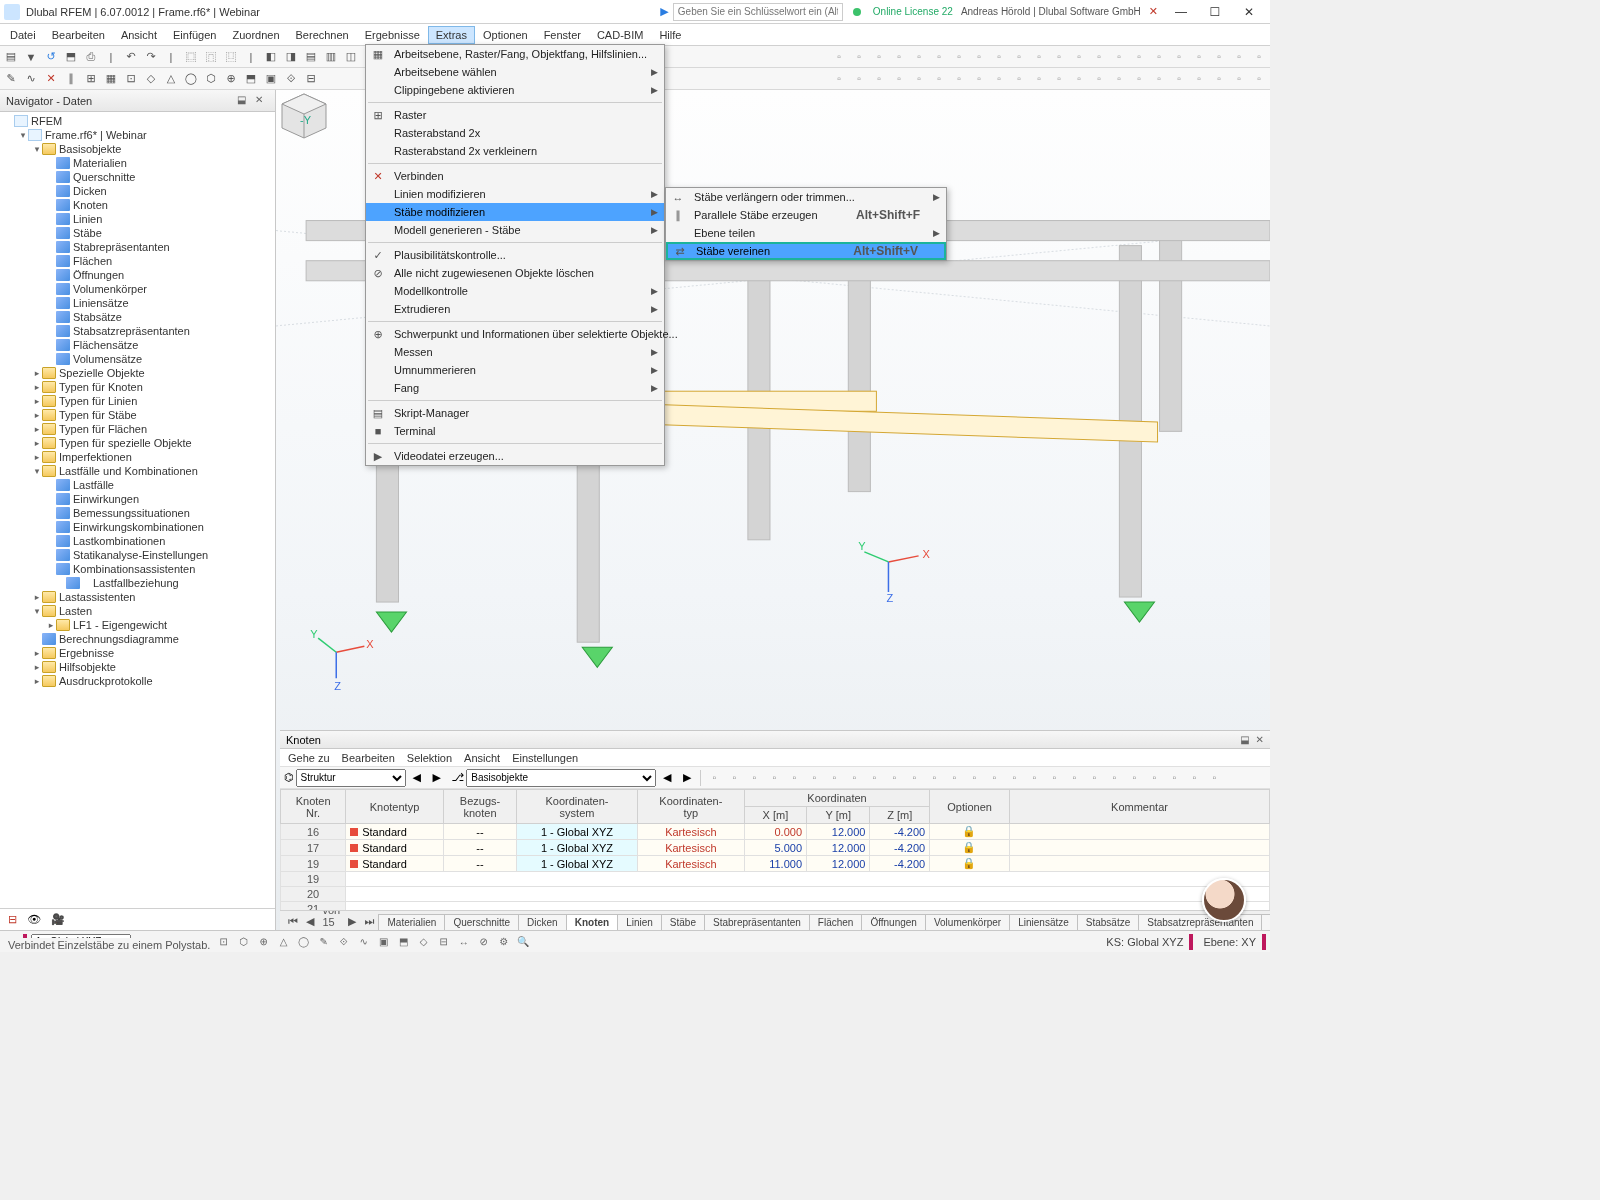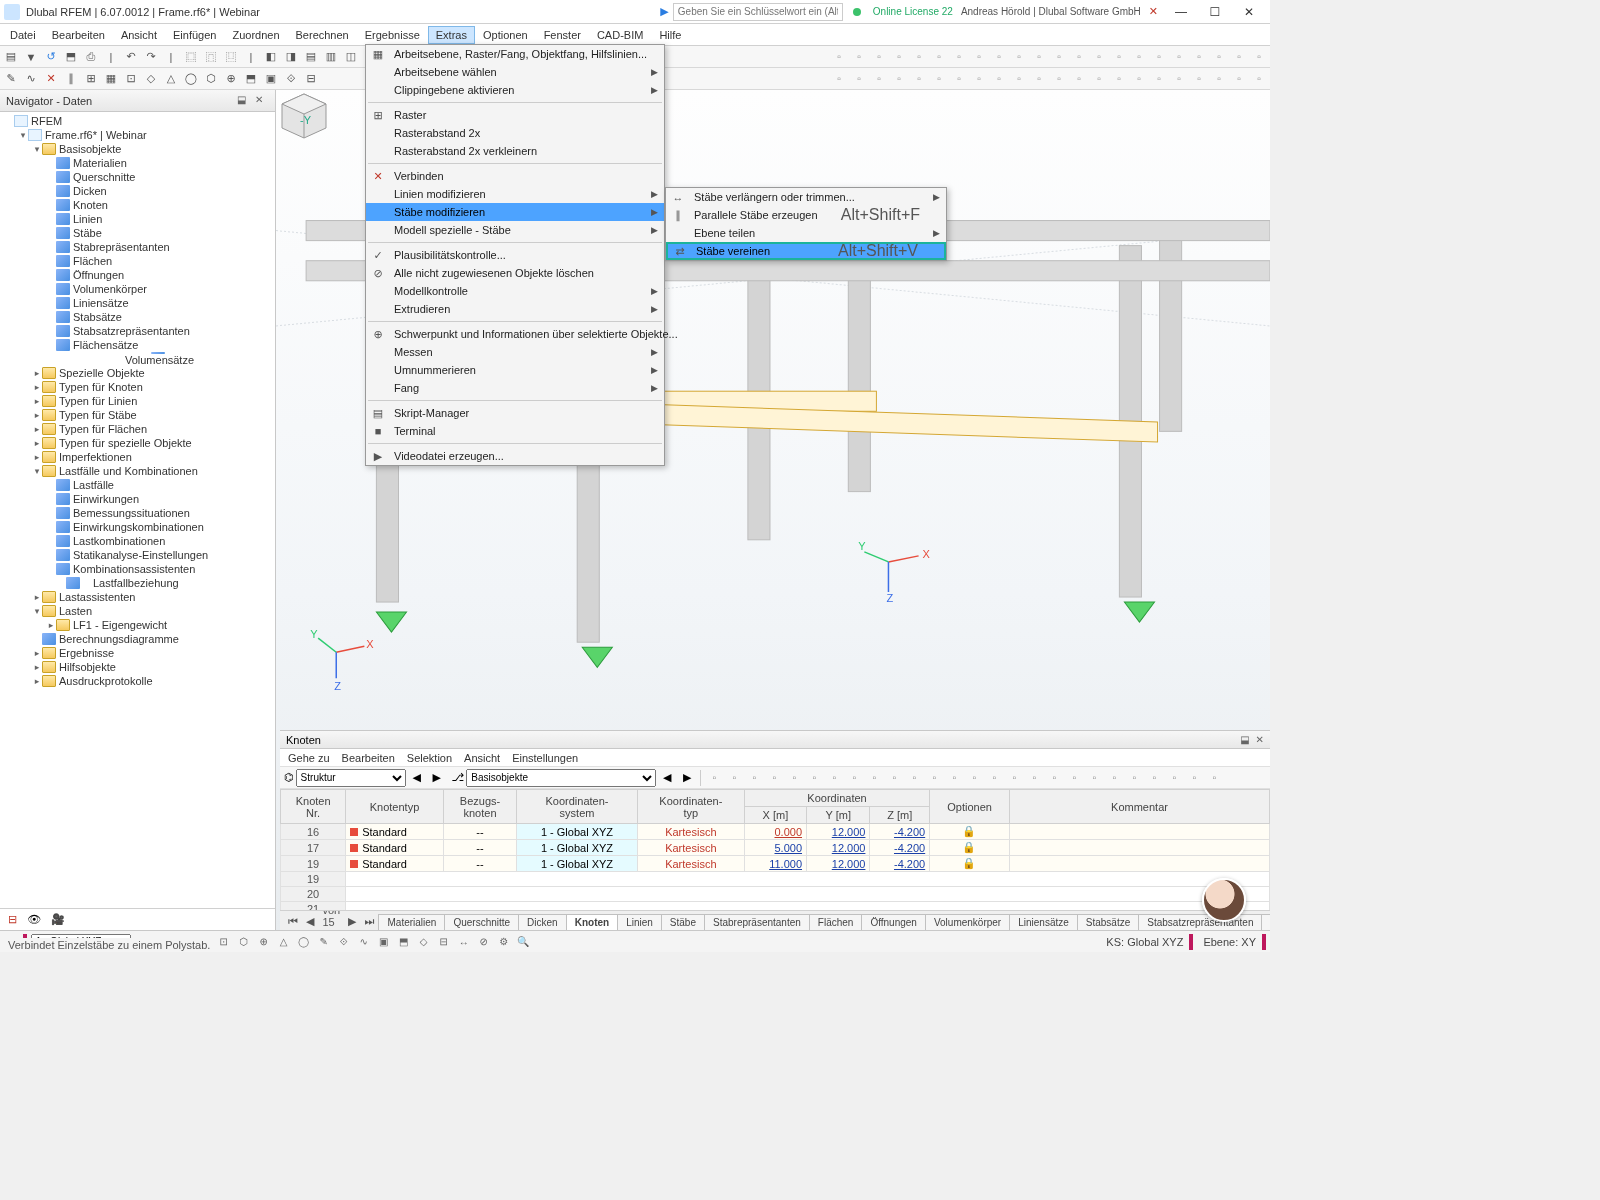--- a/index.html
+++ b/index.html
@@ -28,33 +28,33 @@
 .ticon { width:14px; height:12px; margin-right:3px; display:inline-block; }
 .ic-folder { background:linear-gradient(#ffe9a8,#f5c95e); border:1px solid #c9a227; border-radius:1px; }
 .ic-doc { background:#e8f4ff; border:1px solid #a9cdee; }
 .ic-obj { background:linear-gradient(135deg,#8ab4f8,#4a90e2); border-radius:1px; }
 .viewport { flex:1; position:relative; background:linear-gradient(#fefefe 0%,#f2f5f8 60%,#e8ecef 100%); overflow:hidden; }
 .viewport svg { position:absolute; inset:0; }
 .dropdown { position:absolute; background:#f4f4f4; border:1px solid #999; box-shadow:2px 2px 6px rgba(0,0,0,.25); z-index:1000; }
 .dditem { height:18px; display:flex; align-items:center; padding:0 22px 0 28px; color:#222; position:relative; white-space:nowrap; }
 .dditem.hl { background:#4da3ff; color:#000; }
 .dditem .arrow { position:absolute; right:6px; font-size:9px; color:#555; }
-.dditem .shortcut { position:absolute; right:26px; font-size:16px; color:#555; }
+.dditem .shortcut { position:absolute; right:26px; font-size:12px; color:#555;font-weight:bold; }
 .dditem .dicon { position:absolute; left:4px; width:16px; height:16px; display:flex; align-items:center; justify-content:center; font-size:11px; }
 .ddsep { height:1px; background:#ccc; margin:3px 2px; }
 .teal-box { border:2px solid #1cb39b; }
 .bottom-panel { position:absolute; left:280px; right:0; bottom:22px; height:200px; background:#fff; border-top:1px solid #c8c8c8; display:flex; flex-direction:column; }
 .bp-header { height:18px; background:linear-gradient(#f7f7f7,#e8e8e8); display:flex; align-items:center; padding:0 6px; border-bottom:1px solid #c8c8c8; }
 .bp-menubar { height:18px; display:flex; align-items:center; gap:12px; padding:0 8px; border-bottom:1px solid #e0e0e0; color:#333; }
 .bp-toolbar { height:22px; display:flex; align-items:center; padding:0 4px; gap:2px; border-bottom:1px solid #e0e0e0; background:#f7f7f7; }
 .bp-grid { flex:1; overflow:auto; }
 table.grid { border-collapse:collapse; width:100%; font-size:10px; }
 table.grid th { background:#f0f0f0; border:1px solid #d0d0d0; padding:2px 4px; font-weight:400; color:#444; text-align:center; }
 table.grid td { border:1px solid #e0e0e0; padding:1px 4px; height:13px; background:#fffdf5; }
-table.grid td.num { text-align:right; color:#1a3fa8;text-decoration:underline; }
+table.grid td.num { text-align:right; color:#1a3fa8; }
 table.grid td.red { color:#c0392b; }
 table.grid td.rownum { background:#f0f0f0; text-align:center; color:#555; }
 .tab-strip { height:20px; display:flex; align-items:flex-end; padding:0 4px; background:#efefef; border-top:1px solid #d0d0d0; gap:0; overflow:hidden; }
 .tab { padding:2px 8px; border:1px solid #c0c0c0; border-bottom:none; background:#f5f5f5; margin-right:-1px; font-size:10px; color:#444; }
 .tab.active { background:#fff; font-weight:600; }
 .tab-nav { padding:2px 4px; color:#555; }
 .statusbar { position:absolute; left:0; right:0; bottom:0; height:22px; background:#f4f4f4; border-top:1px solid #c8c8c8; display:flex; align-items:center; padding:0 4px; gap:4px; font-size:10px; color:#444; }
 .statusbar .sseg { padding:0 6px; border-right:4px solid #be185d; height:16px; display:flex; align-items:center; }
 .navcube { position:absolute; top:10px; right:10px; width:56px; height:56px; }
 .avatar { position:absolute; right:24px; bottom:30px; width:44px; height:44px; border-radius:50%; background:radial-gradient(circle at 40% 35%, #f4d9c8 40%, #6b4a3a 42%); border:2px solid #fff; box-shadow:0 1px 4px rgba(0,0,0,.3); }
@@ -420,21 +420,21 @@
         <div class="tnode" style="padding-left: 46px;">
           <span class="twist"></span>
           <span class="ticon ic-obj"></span>
           <span>Stabsatzrepräsentanten</span>
         </div>
         <div class="tnode" style="padding-left: 46px;">
           <span class="twist"></span>
           <span class="ticon ic-obj"></span>
           <span>Flächensätze</span>
         </div>
-        <div class="tnode" style="padding-left: 46px; flex-direction: column;">
+        <div class="tnode" style="padding-left: 46px;">
           <span class="twist"></span>
           <span class="ticon ic-obj"></span>
           <span>Volumensätze</span>
         </div>
         <div class="tnode" style="padding-left: 32px;">
           <span class="twist">▸</span>
           <span class="ticon ic-folder"></span>
           <span>Spezielle Objekte</span>
         </div>
         <div class="tnode" style="padding-left: 32px;">
@@ -652,21 +652,21 @@
       <span>Linien modifizieren</span>
       <span class="arrow">▶</span>
     </div>
     <div class="dditem hl">
       <span class="dicon" style="color:#555"></span>
       <span>Stäbe modifizieren</span>
       <span class="arrow">▶</span>
     </div>
     <div class="dditem">
       <span class="dicon" style="color:#555"></span>
-      <span>Modell spezielle - Stäbe</span>
+      <span>Modell generieren - Stäbe</span>
       <span class="arrow">▶</span>
     </div>
     <div class="ddsep"></div>
     <div class="dditem">
       <span class="dicon" style="color:#555">✓</span>
       <span>Plausibilitätskontrolle...</span>
     </div>
     <div class="dditem">
       <span class="dicon" style="color:#555">⊘</span>
       <span>Alle nicht zugewiesenen Objekte löschen</span>

